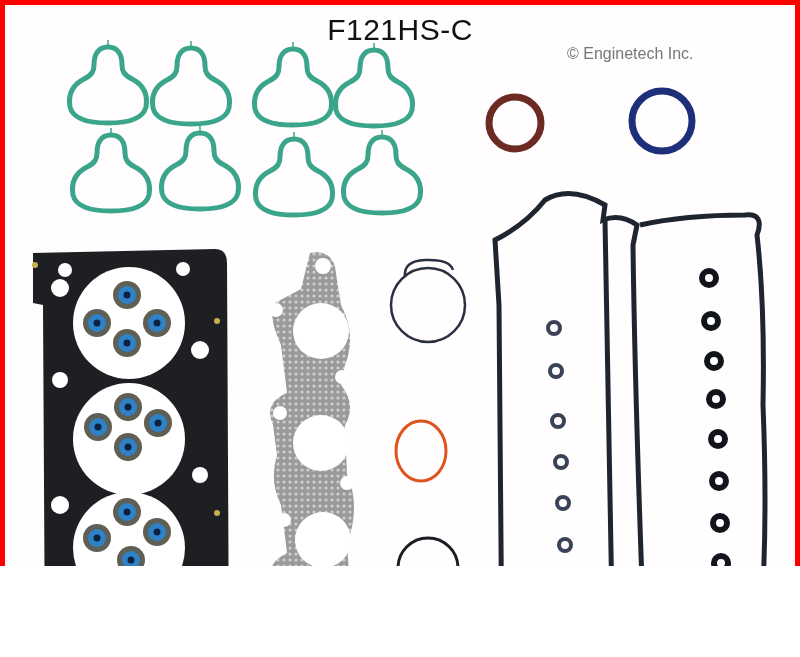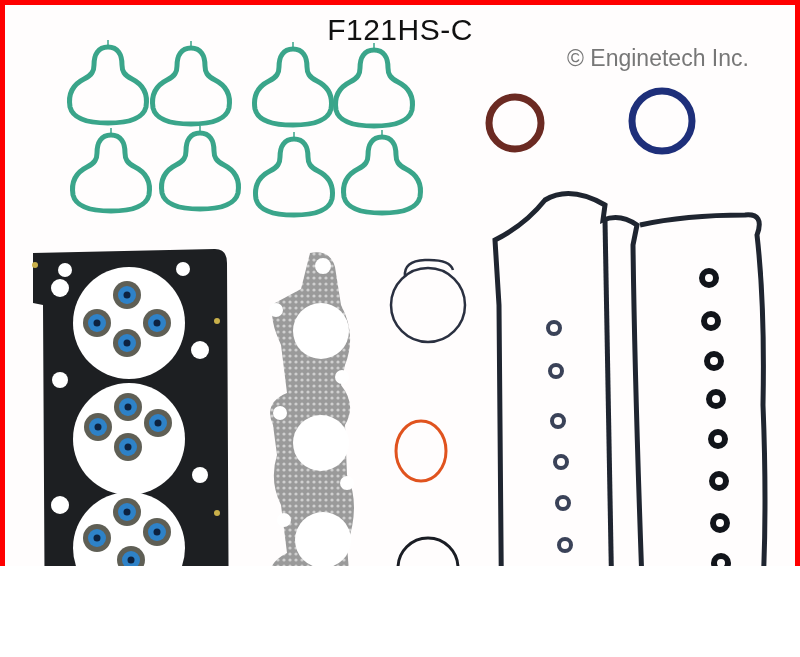--- a/index.html
+++ b/index.html
@@ -1,19 +1,19 @@
 <!DOCTYPE html>
 <html><head>
 <meta charset="utf-8">
 <style>
   html, body { margin:0; padding:0; }
   body { width:800px; height:657px; overflow:hidden; background:#ffffff; font-family:"Liberation Sans", sans-serif; }
   .frame { position:relative; width:800px; height:566px; box-sizing:border-box; border-top:5px solid #ff0000; border-left:5px solid #ff0000; border-right:5px solid #ff0000; background:#fffdfd; overflow:hidden; }
   .title { position:absolute; top:8px; left:0; width:790px; text-align:center; font-size:30px; color:#111; letter-spacing:0.5px; }
-  .copyright { position:absolute; top:40px; left:562px; font-size:23px; color:#777; }
+  .copyright { position:absolute; top:40px; left:562px; font-size:16px; color:#777; }
   svg.parts { position:absolute; left:0; top:0; }
 </style>
 </head>
 <body>
 
 <div class="frame">
   <div class="title">F121HS-C</div>
   <div class="copyright">© Enginetech Inc.</div>
 
   <svg class="parts" width="800" height="657" viewBox="0 0 800 657">

